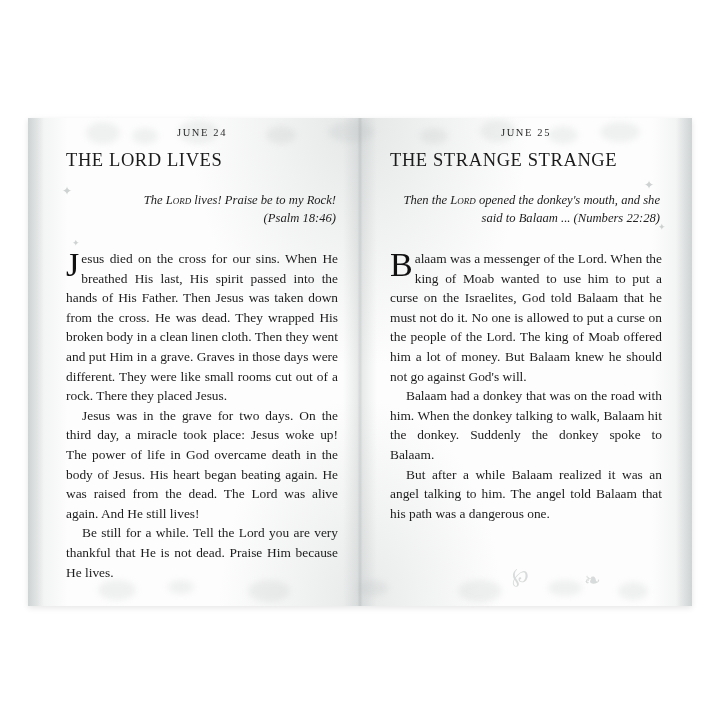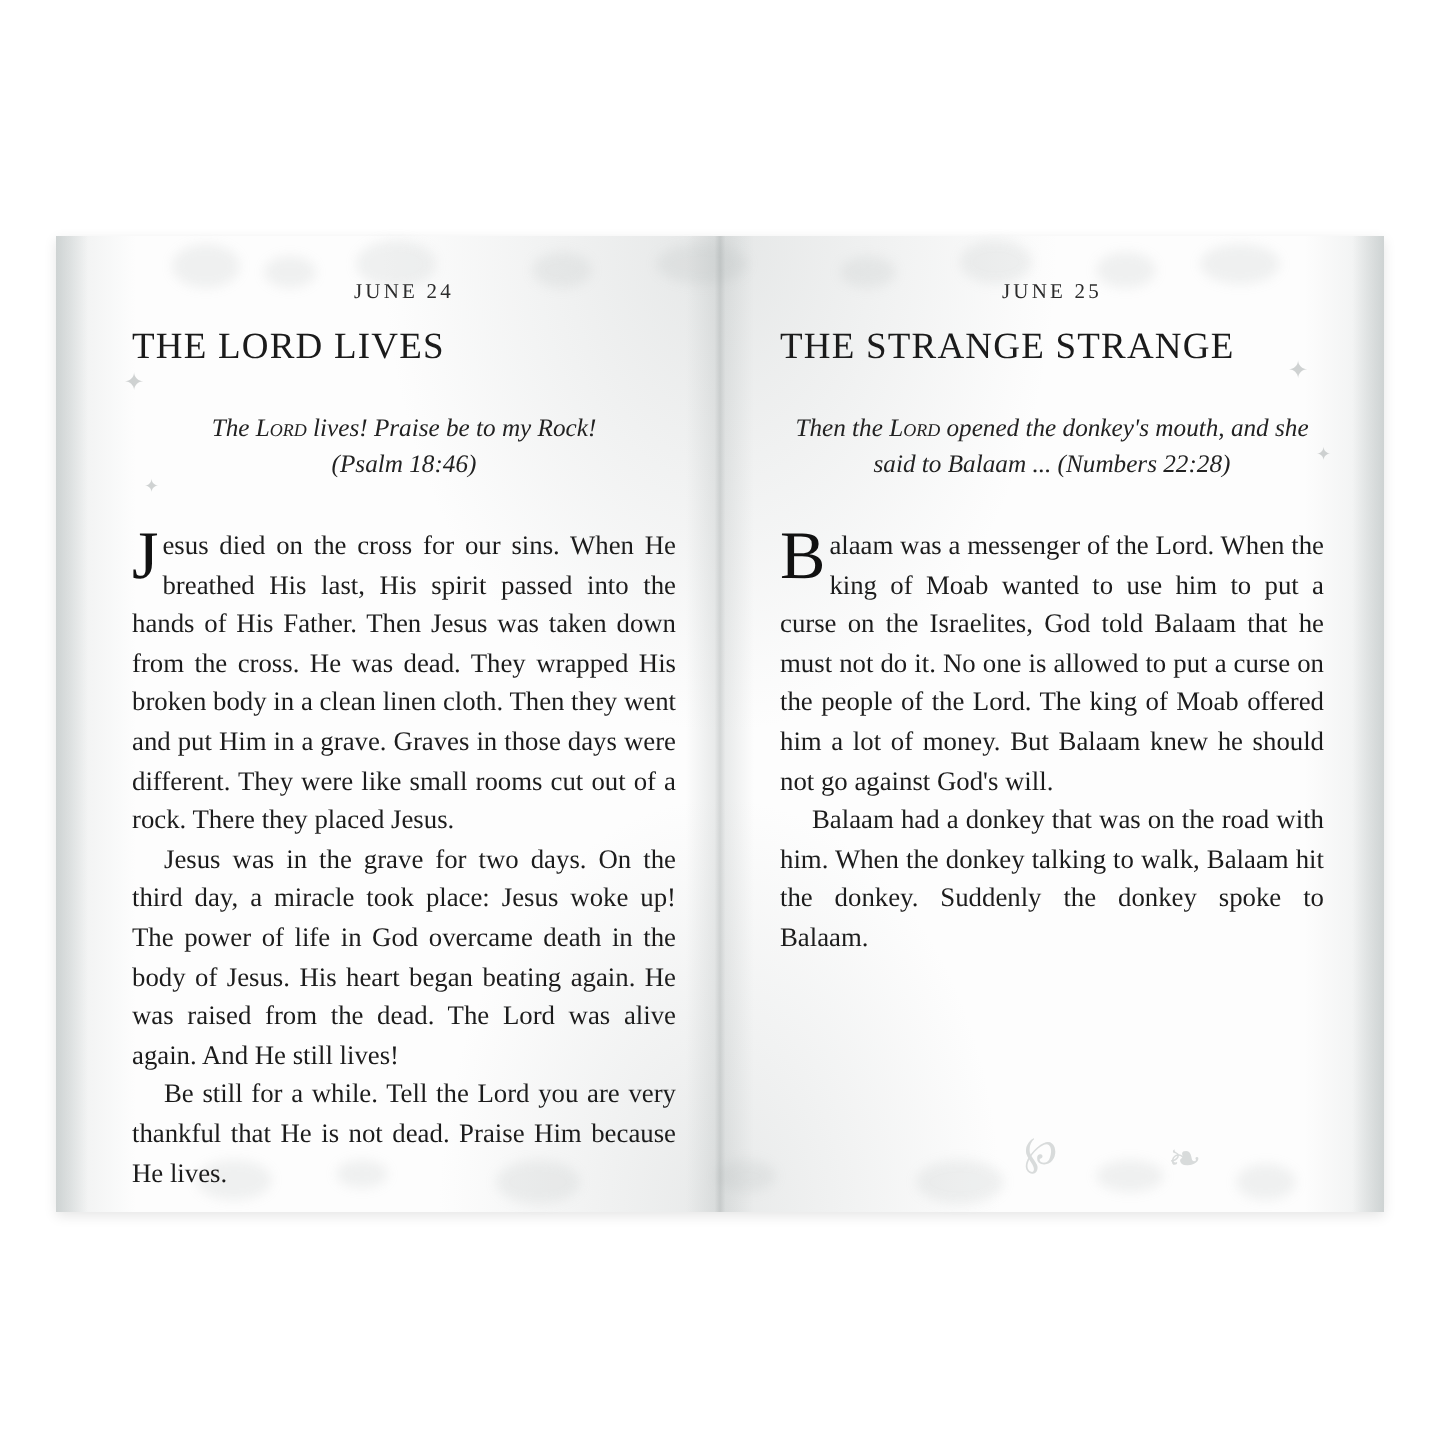--- a/index.html
+++ b/index.html
@@ -92,21 +92,21 @@
     background: linear-gradient(to right, rgba(196,202,202,0.75), rgba(255,255,255,0));
   }
   .page-edge.right {
     right: 0;
     background: linear-gradient(to left, rgba(196,202,202,0.75), rgba(255,255,255,0));
   }
 
   
   .page {
     position: absolute;
-    top: 17px;
+    top: 3px;
     width: 288px;
     height: 100%;
     padding: 0;
   }
   .page.left  { left: 36px; }
   .page.right { left: 346px; }
 
   .page-inner {
     position: absolute;
     left: 0;
@@ -130,21 +130,21 @@
     text-align: left;
     font-family: "Liberation Serif", serif;
     font-size: 18.5px;
     letter-spacing: 0.6px;
     color: #1b1b1b;
     margin-bottom: 20px;
     white-space: nowrap;
   }
 
   .verse {
-    text-align: center;
+    text-align: right;
     font-style: italic;
     font-size: 12.6px;
     line-height: 18px;
     color: #222222;
     margin: 0 2px 22px 2px;
   }
   .verse .smallcaps {
     font-variant: small-caps;
     font-style: italic;
   }
@@ -252,18 +252,19 @@
       <div class="page-inner">
         <div class="date">June 25</div>
         <div class="title">THE STRANGE STRANGE</div>
         <div class="verse">
           <span>Then the </span><span class="smallcaps">Lord</span><span> opened the donkey's mouth, and she said to Balaam ...</span>
           <span>(Numbers 22:28)</span>
         </div>
         <div class="body-text">
           <p class="first"><span class="dropcap">B</span><span>alaam was a messenger of the Lord. When the king of Moab wanted to use him to put a curse on the Israelites, God told Balaam that he must not do it. No one is allowed to put a curse on the people of the Lord. The king of Moab offered him a lot of money. But Balaam knew he should not go against God's will.</span></p>
           <p>Balaam had a donkey that was on the road with him. When the donkey talking to walk, Balaam hit the donkey. Suddenly the donkey spoke to Balaam.</p>
+          <p>But after a while Balaam realized it was an angel talking to him. The angel told Balaam that his path was a dangerous one.</p>
         </div>
       </div>
     </div>
 
   </div>
 </div>
 
 </body></html>

